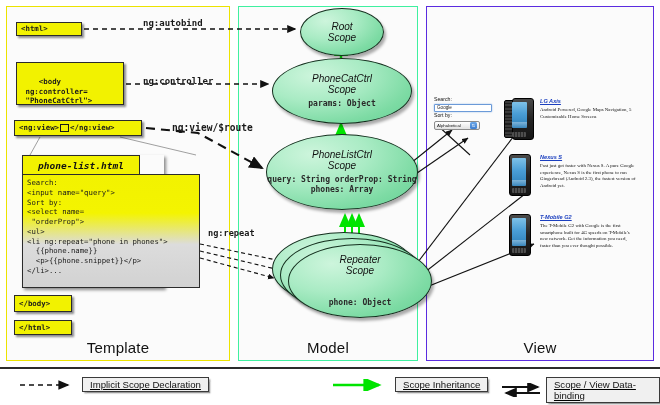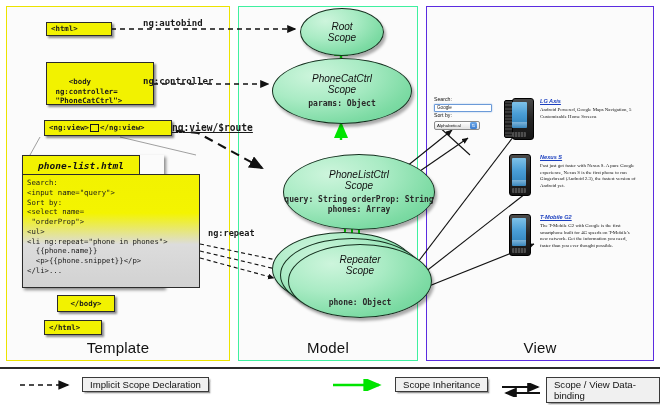--- a/index.html
+++ b/index.html
@@ -18,27 +18,27 @@
   #panel-model{left:238px;top:6px;width:180px;height:355px;border:1.5px solid #3ff0a0;}
   #panel-view{left:426px;top:6px;width:228px;height:355px;border:1.5px solid #5b2ce0;padding-left:45px;}
   .panel-label{position:absolute;bottom:4px;left:0;width:100%;text-align:center;
     font-size:15px;color:#111;letter-spacing:.2px;}
 
   
   .ybox{position:absolute;background:#f2f200;border:1px solid #2b2b2b;
     box-shadow:2px 2px 2px rgba(0,0,0,.45);
     font-family:"DejaVu Sans Mono","Liberation Mono",monospace;
     font-weight:bold;font-size:7.4px;color:#1a1a1a;line-height:1.32;
-    padding:2px 4px;box-sizing:border-box;white-space:pre;margin-left:30px;}
+    padding:2px 4px;box-sizing:border-box;white-space:pre;}
   #box-html{left:16px;top:22px;width:66px;height:14px;display:flex;align-items:center;}
   #box-body{left:16px;top:62px;width:108px;height:43px;padding-top:4px;}
   #box-ngview{left:14px;top:120px;width:128px;height:16px;display:flex;align-items:center;}
   #box-ngview .sqglyph{display:inline-block;width:7px;height:6px;border:1px solid #1a1a1a;
      background:#f2f200;margin:0 1px;vertical-align:middle;}
-  #box-bodyclose{left:27px;top:295px;width:58px;height:17px;display:flex;align-items:center;justify-content:center;}
+  #box-bodyclose{left:14px;top:295px;width:58px;height:17px;display:flex;align-items:center;}
   #box-htmlclose{left:14px;top:320px;width:58px;height:15px;display:flex;align-items:center;}
 
   
   #box-tpl{position:absolute;left:22px;top:155px;width:142px;height:133px;
     box-shadow:2px 2px 3px rgba(0,0,0,.45);}
   #box-tpl .tab{position:absolute;left:0;top:0;width:118px;height:20px;background:#f2f200;
     border:1px solid #2b2b2b;border-bottom:none;box-sizing:border-box;
     display:flex;align-items:center;justify-content:center;
     font-style:italic;font-weight:bold;font-size:9.5px;color:#111;
     font-family:"DejaVu Sans Mono","Liberation Mono",monospace;}
@@ -53,21 +53,21 @@
     border:1.2px solid #15301f;
     background:radial-gradient(ellipse at 30% 26%, #cdf5dc 0%, #a9ebc4 38%, #7ddba4 72%, #63cf93 100%);
     box-shadow:2px 3px 3px rgba(0,0,0,.33);
     display:flex;flex-direction:column;align-items:center;justify-content:center;
     text-align:center;color:#111;}
   .scope .title{font-size:10px;line-height:1.12;font-style:italic;}
   .scope .props{margin-top:3px;font-family:"DejaVu Sans Mono","Liberation Mono",monospace;
     font-weight:bold;font-size:8px;line-height:1.26;color:#2a2a2a;}
   #scope-root{left:300px;top:8px;width:82px;height:46px;}
   #scope-catctrl{left:272px;top:58px;width:138px;height:64px;}
-  #scope-listctrl{left:266px;top:154px;width:150px;height:74px;margin-left:17px;}
+  #scope-listctrl{left:266px;top:134px;width:150px;height:74px;}
   #scope-rep-b{left:272px;top:232px;width:142px;height:72px;}
   #scope-rep-m{left:280px;top:238px;width:142px;height:72px;}
   #scope-rep-f{left:288px;top:244px;width:142px;height:72px;z-index:3;gap:19px;}
 
   
   #view-inner{position:absolute;left:434px;top:96px;width:214px;height:200px;}
   #vsearch{position:absolute;left:0;top:0;width:62px;}
   .vlabel{font-size:5.2px;color:#111;line-height:1.5;}
   #vsearch .txtfield{width:58px;height:8px;border:1px solid #6b9ad8;background:#fff;
     border-radius:1px;box-sizing:border-box;font-size:4.6px;color:#222;
@@ -108,27 +108,27 @@
     background:repeating-linear-gradient(90deg,#4e4e4e 0 2px,#2a2a2a 2px 3px);}
   .ph.slider .shell{left:8px;width:20px;}
   .ph.bar .shell{left:5px;width:20px;}
   .ph.bar .screen{left:8px;top:4px;width:14px;height:28px;}
 
   
   .elabel{position:absolute;font-family:"DejaVu Sans Mono","Liberation Mono",monospace;
     font-weight:bold;color:#1a1a1a;white-space:nowrap;}
   #lbl-autobind{left:143px;top:18px;font-size:9px;}
   #lbl-controller{left:143px;top:76px;font-size:9px;}
-  #lbl-ngview{left:172px;top:122px;font-size:9.6px;text-decoration:underline;}
+  #lbl-ngview{left:172px;top:122px;font-size:9.6px;}
   #lbl-repeat{left:208px;top:228px;font-size:8.6px;}
 
   
   #legend{position:absolute;left:0;top:367px;width:660px;height:38px;
     border-top:2.5px solid #2b2b2b;background:#fff;}
-  .leg-item{position:absolute;top:8px;display:flex;align-items:center;}
+  .leg-item{position:absolute;top:8px;display:flex;align-items:center;text-decoration:underline;}
   .leg-box{border:1.5px solid #3a3a3a;background:#f0f0f0;
     box-shadow:1.5px 1.5px 1.5px rgba(0,0,0,.4);
     padding:1px 7px;font-size:9.6px;color:#111;}
   #leg1{left:18px;}  #leg2{left:331px;}  #leg3{left:500px;}
   .leg-glyph{margin-right:6px;}
 </style>
 </head>
 <body>
 
 <div id="stage">

